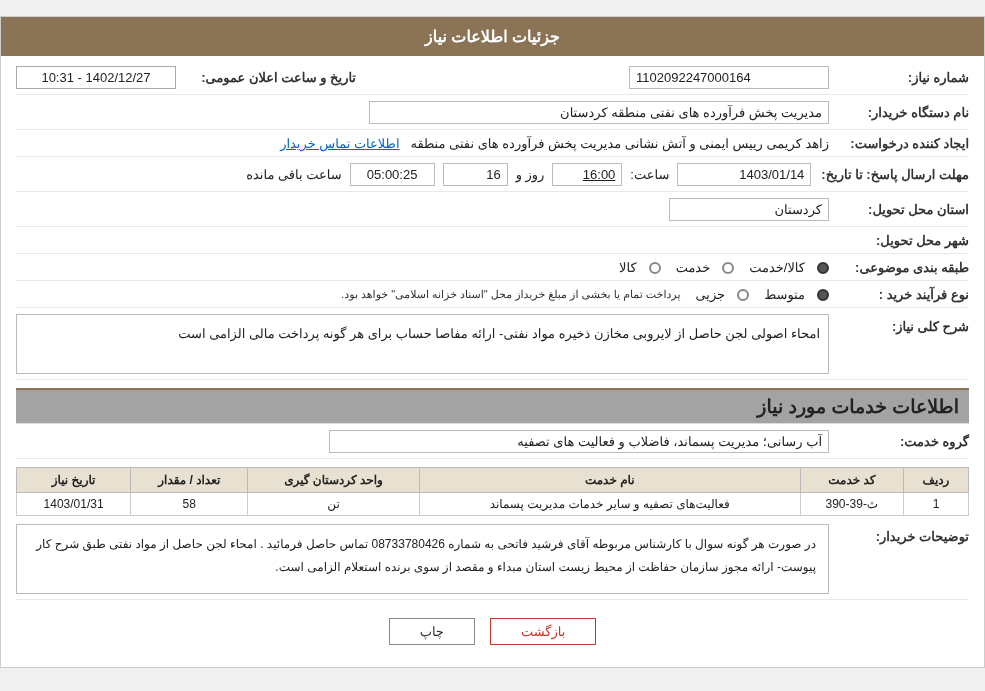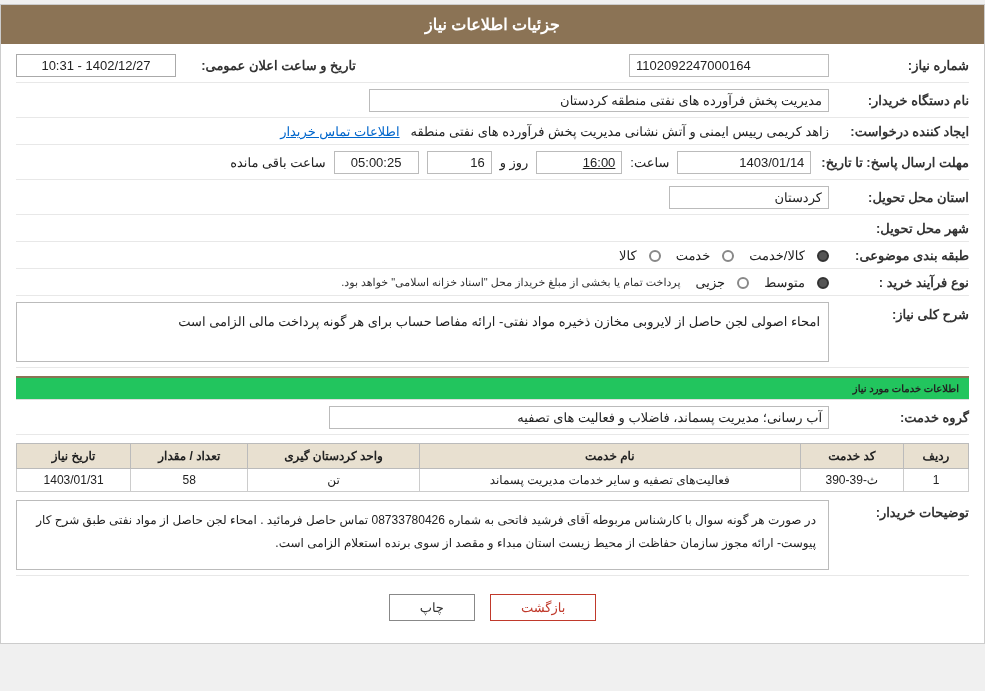--- a/index.html
+++ b/index.html
@@ -5,21 +5,21 @@
     * { box-sizing: border-box; margin: 0; padding: 0; }
     body {
       font-family: Tahoma, Arial, sans-serif;
       background: #f0f0f0;
       direction: rtl;
       font-size: 13px;
       color: #222;
     }
     .page-wrapper {
       max-width: 985px;
-      margin: 4px auto;
+      margin: 16px auto;
       background: #fff;
       border: 1px solid #ccc;
     }
     .header-bar {
       background: #8B7355;
       color: #fff;
       text-align: center;
       padding: 10px 0;
       font-size: 16px;
       font-weight: bold;
@@ -100,26 +100,26 @@
     .radio-circle.selected {
       background: #555;
       border-color: #333;
     }
     .process-row {
       display: flex;
       align-items: center;
       gap: 15px;
     }
     .section-title {
-      background: #22c55e;
+      background: #a3a3a3;
       border-top: 2px solid #8B7355;
       border-bottom: 1px solid #ddd;
       padding: 5px 10px;
       font-weight: bold;
-      font-size: 10px;
+      font-size: 19px;
       margin: 8px 0 6px 0;
     }
     .description-box {
       border: 1px solid #bbb;
       padding: 8px;
       background: #fff;
       line-height: 1.7;
       min-height: 60px;
       width: 100%;
     }
@@ -211,21 +211,21 @@
         <span class="link-text">اطلاعات تماس خریدار</span>
       </div>
     </div>
 
     <div class="row">
       <div class="label">مهلت ارسال پاسخ: تا تاریخ:</div>
       <div class="value">
         <div class="row-inline">
           <div class="input-field" style="width:134px;">1403/01/14</div>
           <span>ساعت:</span>
-          <div class="input-field" style="width:86px;text-decoration:underline;">16:00</div>
+          <div class="input-field" style="width:70px;text-decoration:underline;">16:00</div>
           <span>روز و</span>
           <div class="input-field" style="width:65px;">16</div>
           <div class="input-field" style="width:85px;direction:ltr;text-align:center;">05:00:25</div>
           <span>ساعت باقی مانده</span>
         </div>
       </div>
     </div>
 
     <div class="row">
       <div class="label">استان محل تحویل:</div>

